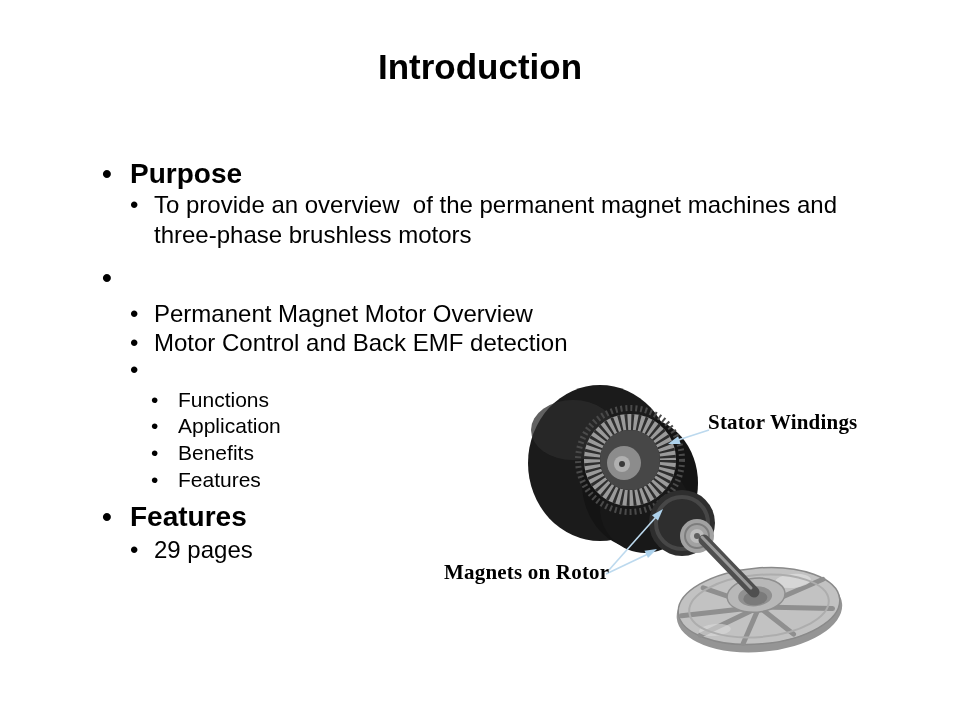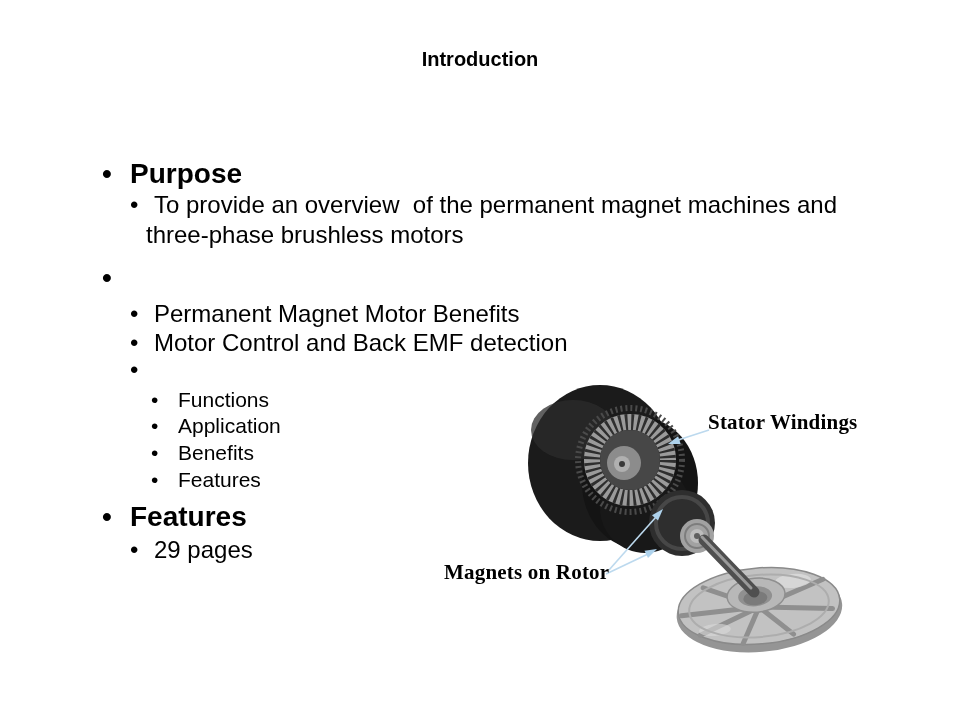--- a/index.html
+++ b/index.html
@@ -3,31 +3,31 @@
 <meta charset="utf-8">
 <style>
   html,body{margin:0;padding:0;}
   body{
     width:960px;height:720px;background:#ffffff;overflow:hidden;position:relative;
     font-family:"Liberation Sans",sans-serif;color:#000;
   }
   .slide{position:absolute;inset:0;background:#fff;}
   .title{
     position:absolute;top:49px;left:0;width:960px;text-align:center;
-    font-size:20px;font-weight:bold;line-height:1;
+    font-size:35px;font-weight:bold;line-height:1;
   }
   .row{position:absolute;display:flex;line-height:1;}
   .row .txt{white-space:pre;}
   .l1{left:102px;font-size:28px;font-weight:bold;}
   .l1 .bullet{width:28px;}
   .l2{left:130px;font-size:24px;}
   .l2 .bullet{width:24px;}
   .l3{left:151px;font-size:21px;}
   .l3 .bullet{width:27px;}
-  .cont{left:146px;justify-content:center;}
+  .cont{left:154px;justify-content:center;}
   .bullet{display:inline-block;flex:0 0 auto;}
   .callout{
     position:absolute;font-family:"Liberation Serif",serif;font-weight:bold;
     font-size:21px;line-height:1;letter-spacing:0.2px;white-space:pre;
   }
   .figure-svg{position:absolute;left:495px;top:378px;width:380px;height:290px;}
 </style>
 </head>
 <body>
 
@@ -45,21 +45,21 @@
   </div>
   <div class="row l2 cont" style="top:223px">
     <span class="txt">three-phase brushless motors</span>
   </div>
 
   <div class="row l1" style="top:264px">
     <span class="bullet">•</span>
   </div>
   <div class="row l2" style="top:302px">
     <span class="bullet">•</span>
-    <span class="txt">Permanent Magnet Motor Benefits</span>
+    <span class="txt">Permanent Magnet Motor Overview</span>
   </div>
   <div class="row l2" style="top:331px">
     <span class="bullet">•</span>
     <span class="txt">Motor Control and Back EMF detection</span>
   </div>
   <div class="row l2" style="top:358px">
     <span class="bullet">•</span>
   </div>
   <div class="row l3" style="top:389px">
     <span class="bullet">•</span>

